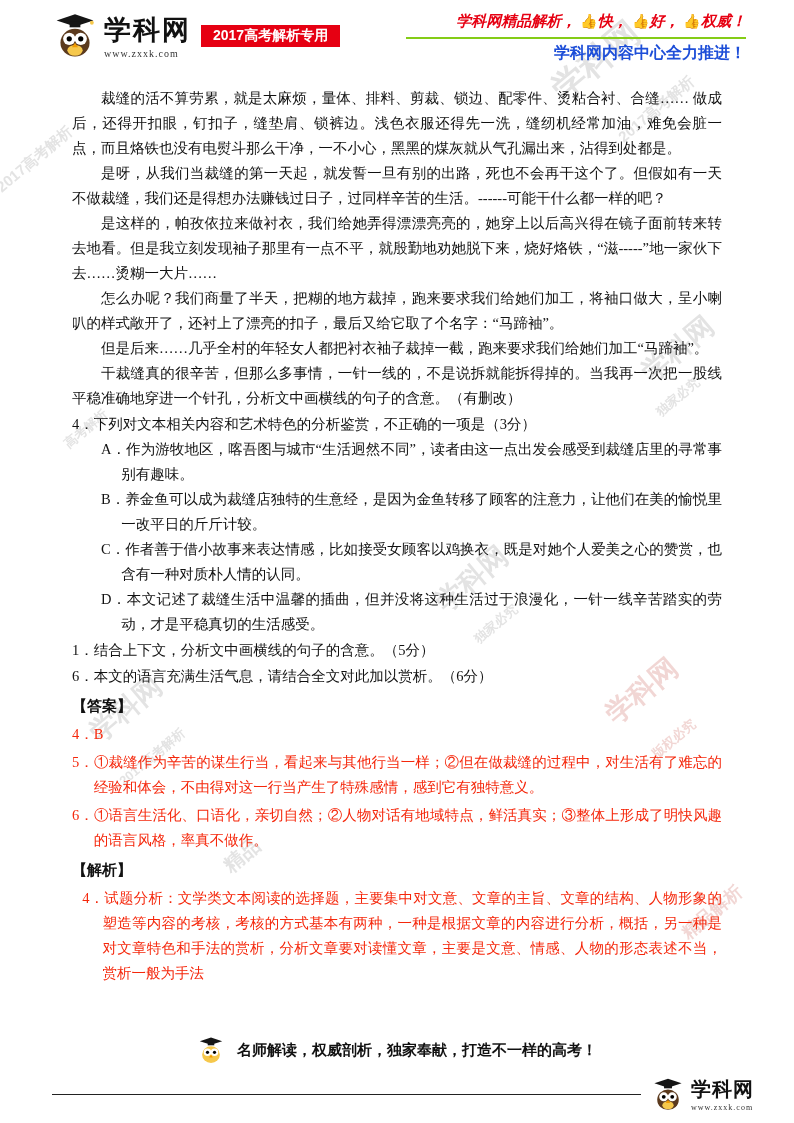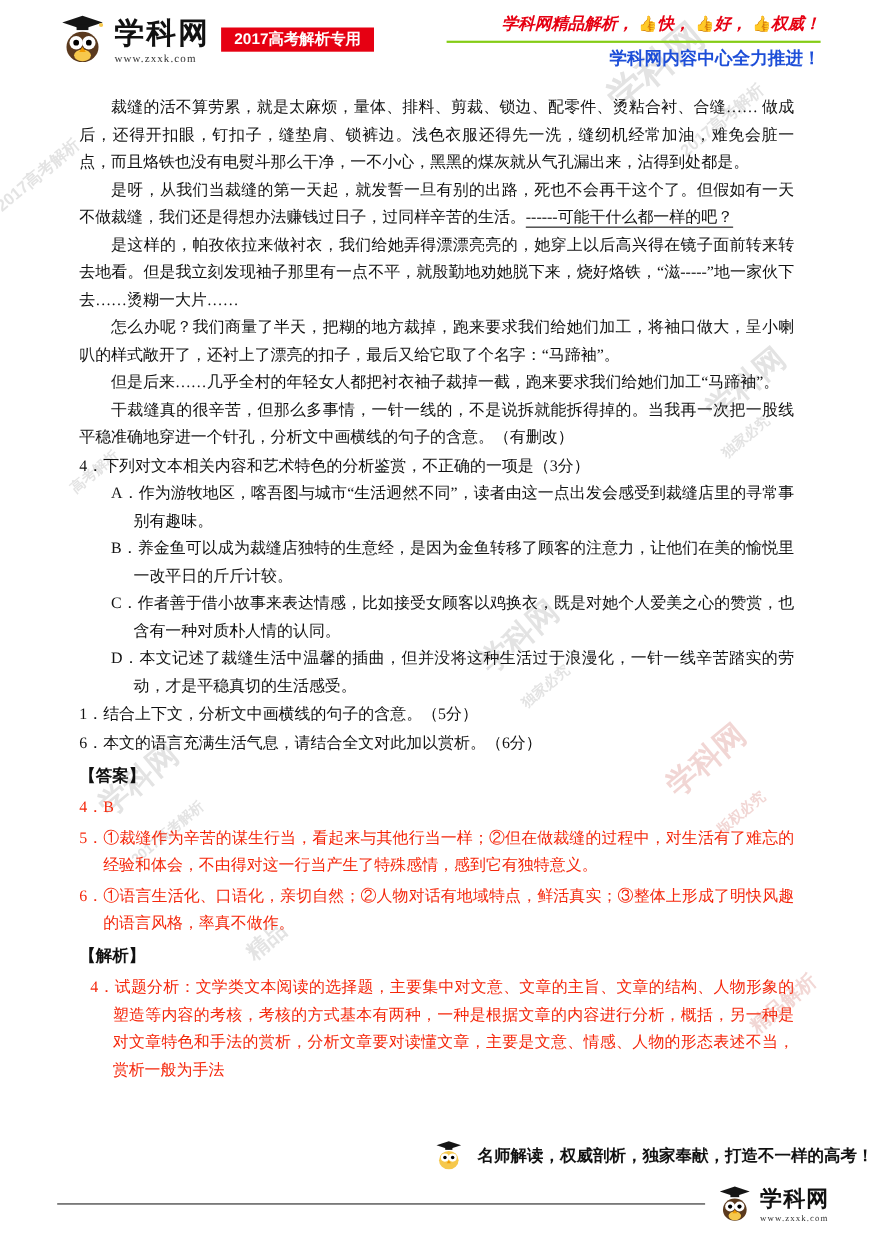--- a/index.html
+++ b/index.html
@@ -41,28 +41,28 @@
   .site-name{font-size:27px;font-weight:bold;letter-spacing:2px;font-family:"Liberation Sans","DejaVu Sans",sans-serif;}
   .site-url{font-size:10px;color:#333;letter-spacing:1px;}
   .banner{align-self:flex-end;margin:0 0 12px 10px;background:var(--brand-red);color:#fff;font-weight:bold;font-size:14px;padding:2px 12px;font-family:"Liberation Sans","DejaVu Sans",sans-serif;text-align:right;}
   .header-right{width:340px;text-align:right;}
   .slogan{color:var(--brand-red);font-weight:bold;font-style:italic;font-size:15px;padding-bottom:6px;border-bottom:2px solid #84cc16;font-family:"Liberation Sans","DejaVu Sans",sans-serif;}
   .slogan .thumb{font-style:normal;font-size:14px;}
   .sub-slogan{margin-top:4px;font-weight:bold;font-size:16px;color:#1d4ed8;font-family:Liberation Mono, monospace;}
   
   main{position:relative;z-index:1;margin:22px 72px 0 72px;font-size:14.5px;line-height:25px;text-align:justify;}
   .para{text-indent:2em;}
-  .underlined{text-decoration:underline;text-underline-offset:4px;}
+  .underlined{text-underline-offset:4px;}
   .q{margin-top:1px;}
   .opt{padding-left:3.4em;text-indent:-1.4em;}
   .sec-header{font-weight:bold;font-size:15px;margin-top:5px;}
   .ans{color:var(--answer-red);padding-left:1.5em;text-indent:-1.5em;margin-top:3px;}
   .analysis{padding-left:1.9em;text-indent:-1.4em;margin-left:0.2em;}
   
-  .footer-note{position:absolute;z-index:1;left:0;right:0;top:1036px;display:flex;justify-content:flex-end;align-items:center;gap:12px;font-size:15px;font-weight:bold;color:#111;}
+  .footer-note{position:absolute;z-index:1;left:0;right:0;top:1036px;display:flex;justify-content:center;align-items:center;gap:12px;font-size:15px;font-weight:bold;color:#111;}
   .bottom-bar{position:absolute;z-index:1;left:52px;right:40px;top:1076px;display:flex;align-items:center;}
   .bottom-bar .line{flex:1;border-top:1.5px solid #222;margin-right:10px;}
   .logo-small{display:flex;align-items:center;}
   .logo-small .site-name{font-size:20px;letter-spacing:1px;}
   .logo-small .site-url{font-size:8px;}
 </style>
 </head>
 <body>
 
 <div class="page">

